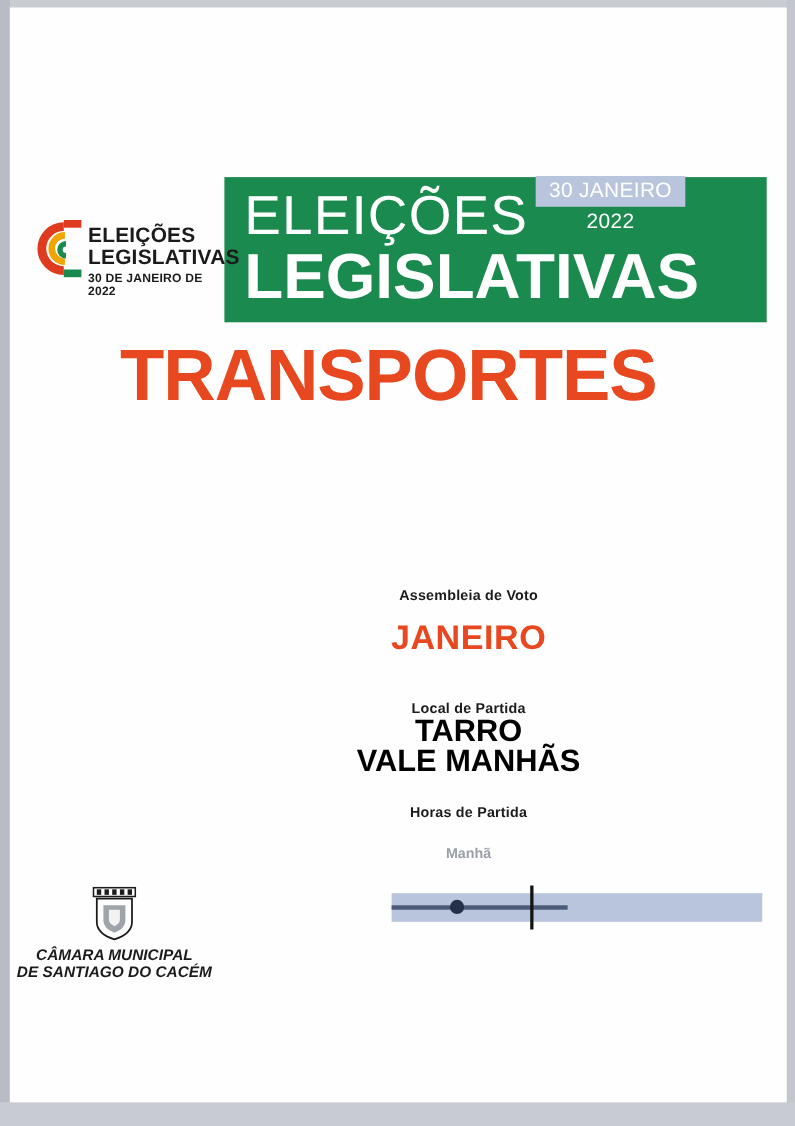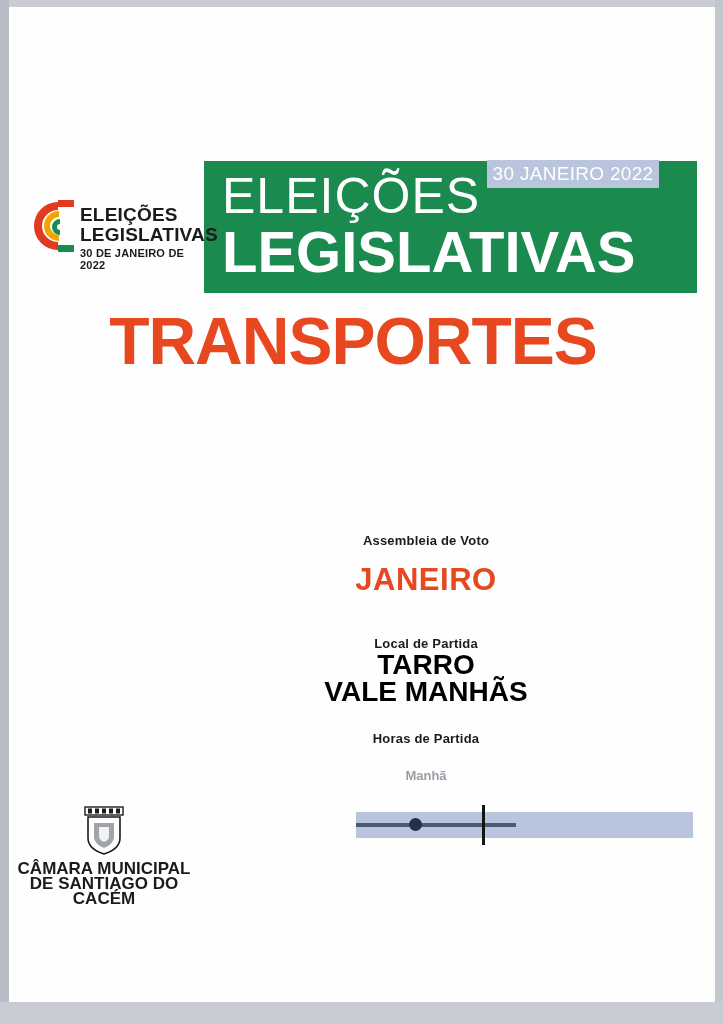--- a/index.html
+++ b/index.html
@@ -76,21 +76,21 @@
     left: 18px; top: 60px;
     font-size: 58px;
     line-height: 62px;
     font-weight: 700;
     letter-spacing: 0px;
     color: #ffffff;
   }
   .date-badge {
     position: absolute;
     left: 487px; top: 160px;
-    width: 172px; height: 28px;
+    width: 136px; height: 28px;
     background: #b9c5dd;
     color: #ffffff;
     font-size: 19px;
     line-height: 28px;
     text-align: center;
     font-weight: 400;
     letter-spacing: 0.3px;
   }
 
   
@@ -222,24 +222,25 @@
   .crest {
     position: absolute;
     left: 79px; top: 805px;
     width: 50px; height: 52px;
   }
   .crest-caption {
     position: absolute;
     left: 14px; top: 861px;
     width: 180px;
     text-align: center;
-    font-size: 17px;
+    font-size: 14px;
     font-weight: 700;
     color: #1b1b1b;
     line-height: 15px;
+    font-style: italic;
   }
 </style>
 </head>
 <body>
 
 <div class="page">
 
   <div class="scan-edge-top"></div>
   <div class="scan-edge-left"></div>
   <div class="scan-edge-right"></div>

